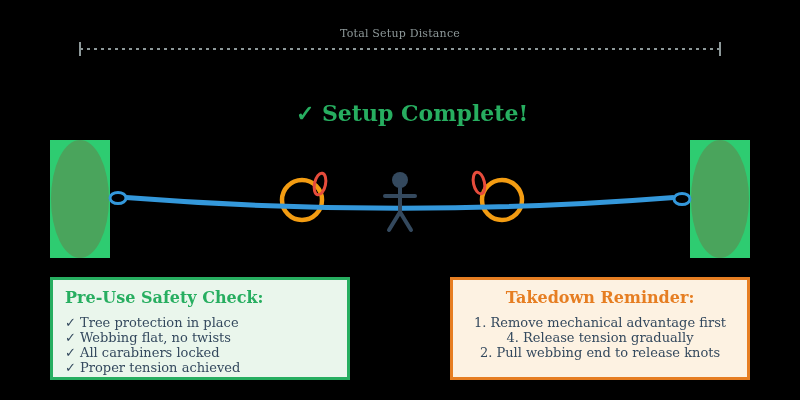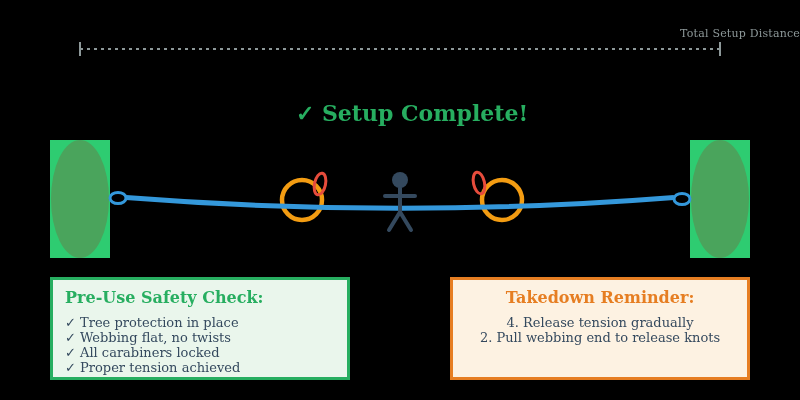--- a/index.html
+++ b/index.html
@@ -8,21 +8,21 @@
     background: var(--background, #000);
     position: relative;
     overflow: hidden;
     font-family: "DejaVu Serif", "Liberation Serif", serif;
   }
   .stage { position: absolute; left: 0; top: 0; }
   .label { position: absolute; }
 
   .measure-label {
     left: 0; right: 0; top: 27px;
-    text-align: right;
+    text-align: center;
     font-size: 11px;
     color: var(--measure-line, #8d9899);
     letter-spacing: 0.2px;
   }
   .status-label {
     left: 0; right: 0; top: 100px;
     text-align: center;
     font-size: 22px;
     font-weight: bold;
     color: var(--status-green, #27ae60);
@@ -116,15 +116,16 @@
 <div class="info-box safety-box">
   <div class="box-title">Pre-Use Safety Check:</div>
   <div class="box-item">✓ Tree protection in place</div>
   <div class="box-item">✓ Webbing flat, no twists</div>
   <div class="box-item">✓ All carabiners locked</div>
   <div class="box-item">✓ Proper tension achieved</div>
 </div>
 
 <div class="info-box takedown-box">
   <div class="box-title">Takedown Reminder:</div>
+  <div class="box-item">1. Remove mechanical advantage first</div>
   <div class="box-item">4. Release tension gradually</div>
   <div class="box-item">2. Pull webbing end to release knots</div>
 </div>
 
 </body></html>

